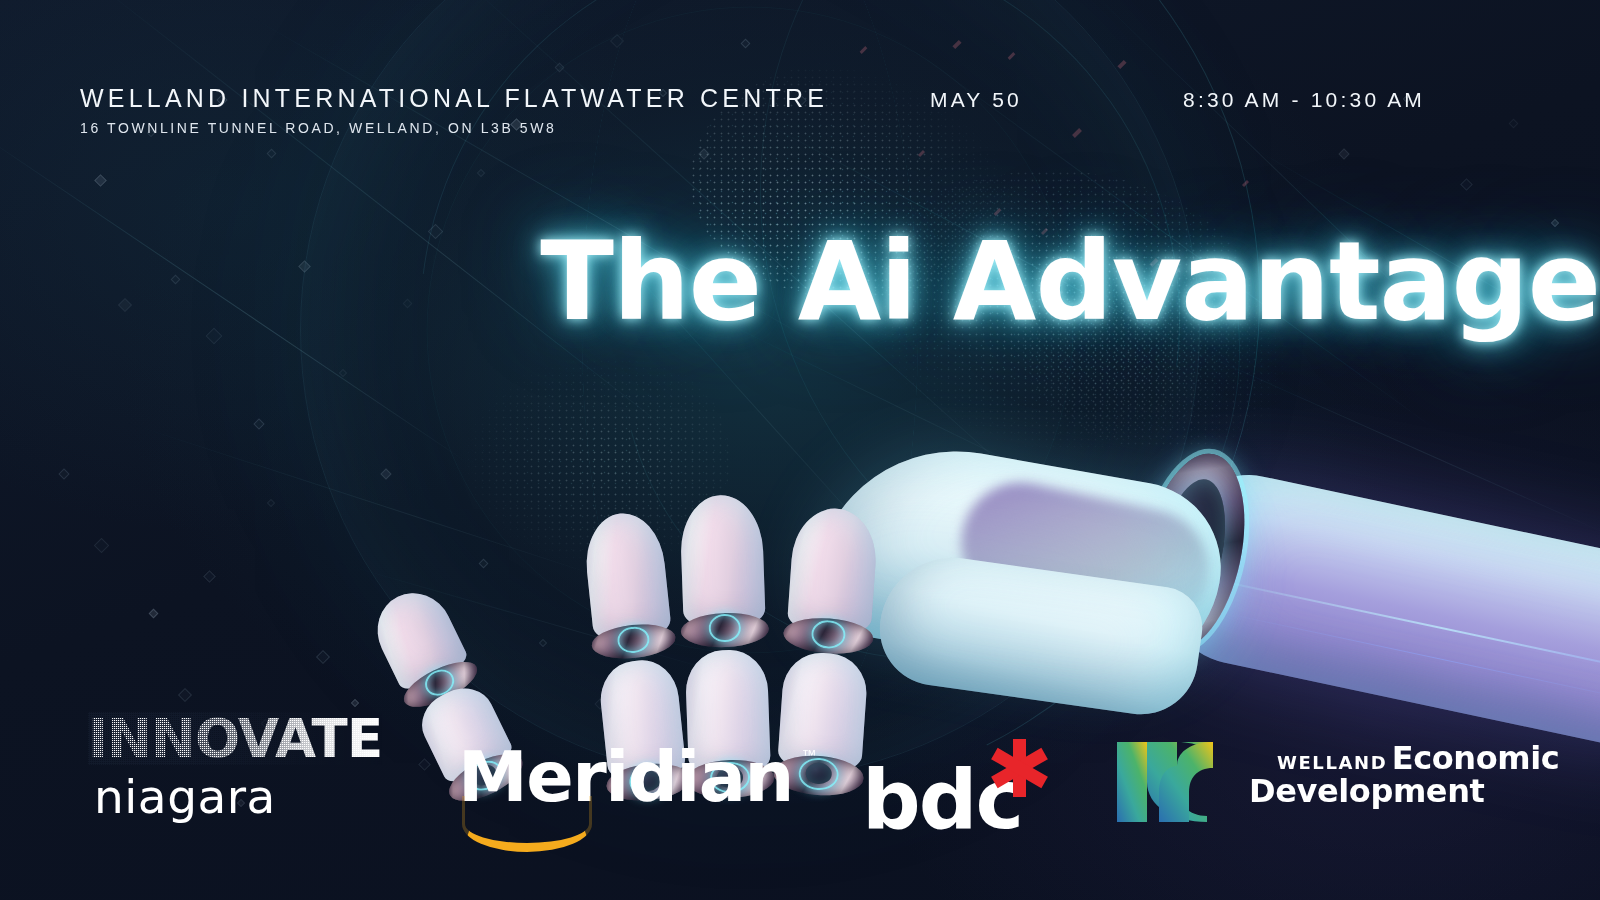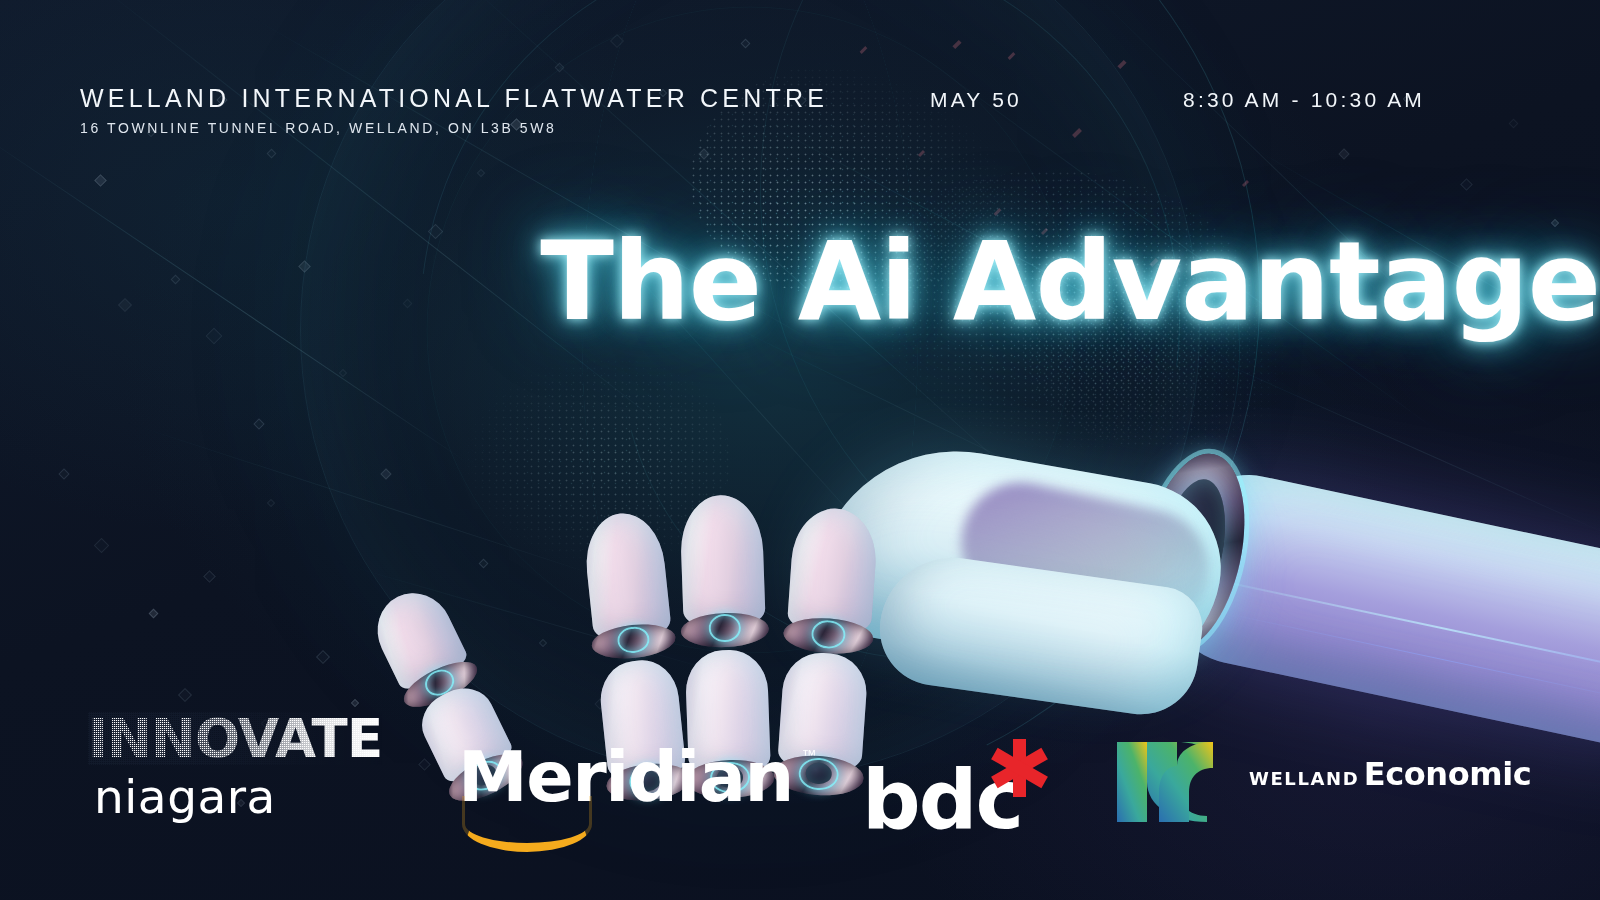--- a/index.html
+++ b/index.html
@@ -305,21 +305,21 @@
     background:#e8252a;
   }
   .bdc-star span:nth-child(2){ transform:rotate(60deg); }
   .bdc-star span:nth-child(3){ transform:rotate(120deg); }
 
   .logo-welland{ position:absolute; left:1113px; top:26px; display:flex; align-items:center; gap:18px; }
   .welland-mark{ width:118px; height:96px; }
   .welland-text{ line-height:1; }
   .welland-top{
     font-family:"DejaVu Sans", sans-serif;
-    font-size:18px; font-weight:700; color:#ffffff; letter-spacing:1.6px;
+    font-size:18px; font-weight:700; color:#ffffff; letter-spacing:1.6px;margin-left:28px;
   }
   .welland-main{
     font-family:"DejaVu Sans", sans-serif;
     font-size:32px; font-weight:700; color:#ffffff; letter-spacing:-0.4px;
   }
   .welland-main .l2{ display:block; margin-top:1px; }
 </style>
 </head>
 <body>
 
@@ -513,18 +513,19 @@
           <path d="M4 16 H34 V96 H4 Z" fill="url(#wgrad)"></path>
           <path d="M34 16 H64 V60 C64 78 76 90 94 90 V96 C60 96 34 80 34 56 Z" fill="url(#wgrad)"></path>
           <path d="M64 16 H100 V40 C100 26 88 16 64 16 Z" fill="url(#wgrad)"></path>
           <path d="M64 40 C64 26 78 16 100 16 V42 C84 42 76 52 76 66 V96 H46 V66 C46 50 54 40 64 40 Z" fill="url(#wgrad)"></path>
         </svg>
       </span>
       <span class="welland-text">
         <span class="welland-top">WELLAND</span>
         <span class="welland-main">
           <span>Economic</span>
+          <span class="l2">Development</span>
         </span>
       </span>
     </div>
 
   </div>
 </div>
 
 </body></html>

